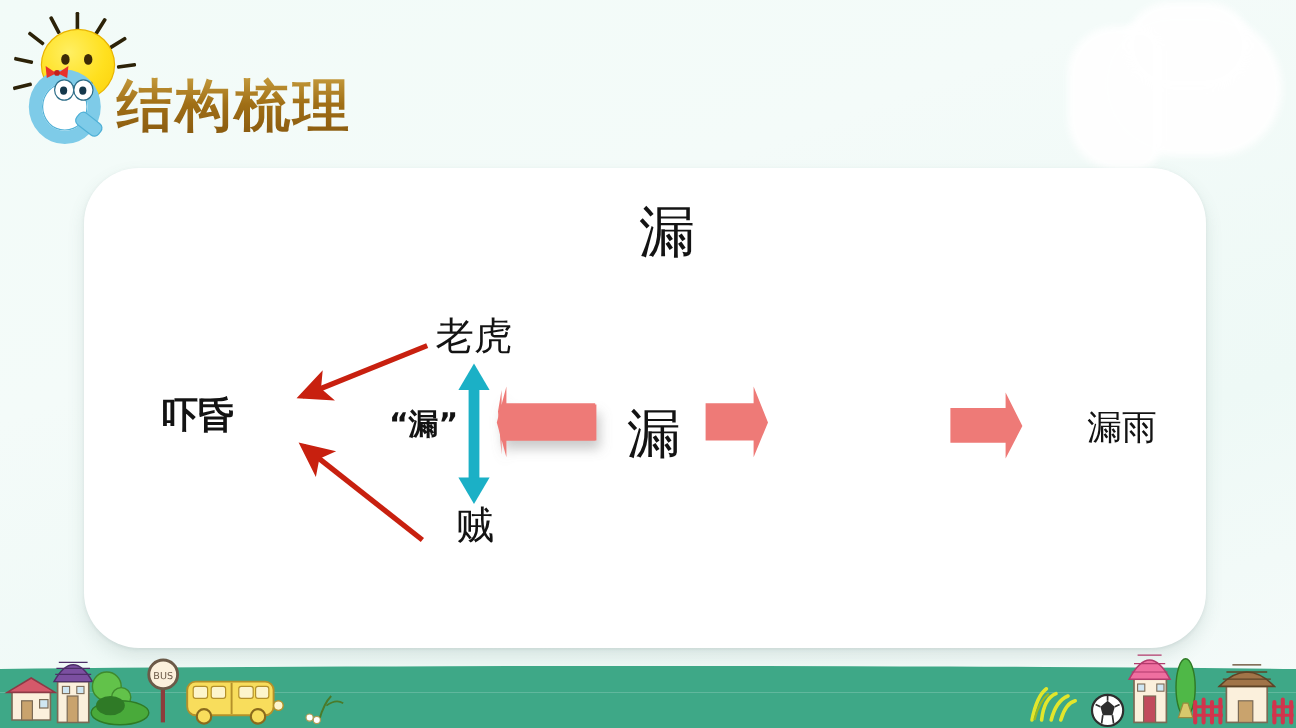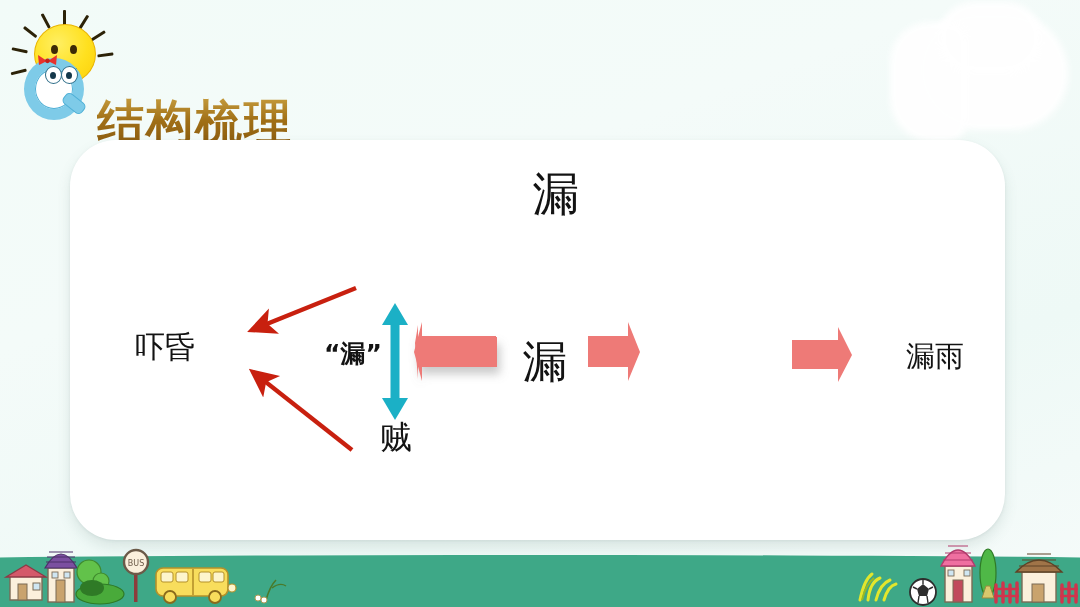--- a/index.html
+++ b/index.html
@@ -135,21 +135,20 @@
     font-size: 47px;
     font-weight: bold;
     letter-spacing: 2px;
     line-height: 1;
     color: #a37420;
     background: linear-gradient(180deg, #c49a3c 0%, #a06f16 48%, #8b5c10 100%);
     -webkit-background-clip: text;
     background-clip: text;
     -webkit-text-fill-color: transparent;
     white-space: nowrap;
-    margin-top: 34px;
   }
 
   
   #card {
     position: absolute;
     left: 70px; top: 140px;
     width: 935px; height: 400px;
     background: #ffffff;
     border-radius: 46px;
     box-shadow: 0 7px 14px rgba(80,110,105,.14), 0 1px 3px rgba(80,110,105,.10);
@@ -160,21 +159,21 @@
     position: absolute;
     color: #131313;
     font-family: "DejaVu Sans", "Liberation Sans", sans-serif;
     line-height: 1.12;
     white-space: pre-line;
     text-align: center;
   }
   #node-lou-top   { left: 466px; top: 168px; width: 180px; font-size: 47px; }
   #node-laohu     { left: 340px; top: 263px; width: 110px; font-size: 32px; }
   #node-zei       { left: 350px; top: 420px; width: 92px;  font-size: 32px; }
-  #node-xiahun    { left: 100px; top: 330px; width: 130px; font-size: 30px; }
+  #node-xiahun    { left: 100px; top: 330px; width: 130px; font-size: 30px; font-weight: bold; }
   #node-lou-quote { left: 310px; top: 340px; width: 86px;  font-size: 25px; font-weight: bold; }
   #node-lou-mid   { left: 505px; top: 337px; width: 80px;  font-size: 45px; }
   #node-couple    { left: 643px; top: 325px; width: 130px; font-size: 29px; }
   #node-louyu     { left: 880px; top: 340px; width: 110px; font-size: 29px; }
 
   
   .svg-layer {
     position: absolute;
     left: 0; top: 0;
     width: 1080px; height: 607px;
@@ -282,20 +281,21 @@
     <g>
       <path d="M588,336 L628,336 L628,322 L640,352 L628,381 L628,367 L588,367 Z" fill="#ee7a77"></path>
     </g>
 
     <g>
       <path d="M792,340 L838,340 L838,327 L852,355 L838,382 L838,369 L792,369 Z" fill="#ee7a77"></path>
     </g>
   </svg>
 
   <div class="node" id="node-lou-top">漏</div>
+  <div class="node" id="node-laohu">老虎</div>
   <div class="node" id="node-zei">贼</div>
   <div class="node" id="node-xiahun">吓昏</div>
   <div class="node" id="node-lou-quote">“漏”</div>
   <div class="node" id="node-lou-mid">漏</div>
   <div class="node" id="node-louyu">漏雨</div>
 
   <div id="grass-slope"></div>
   <div id="grass-band"></div>
 
   <svg class="svg-layer" viewBox="0 0 1080 607">

